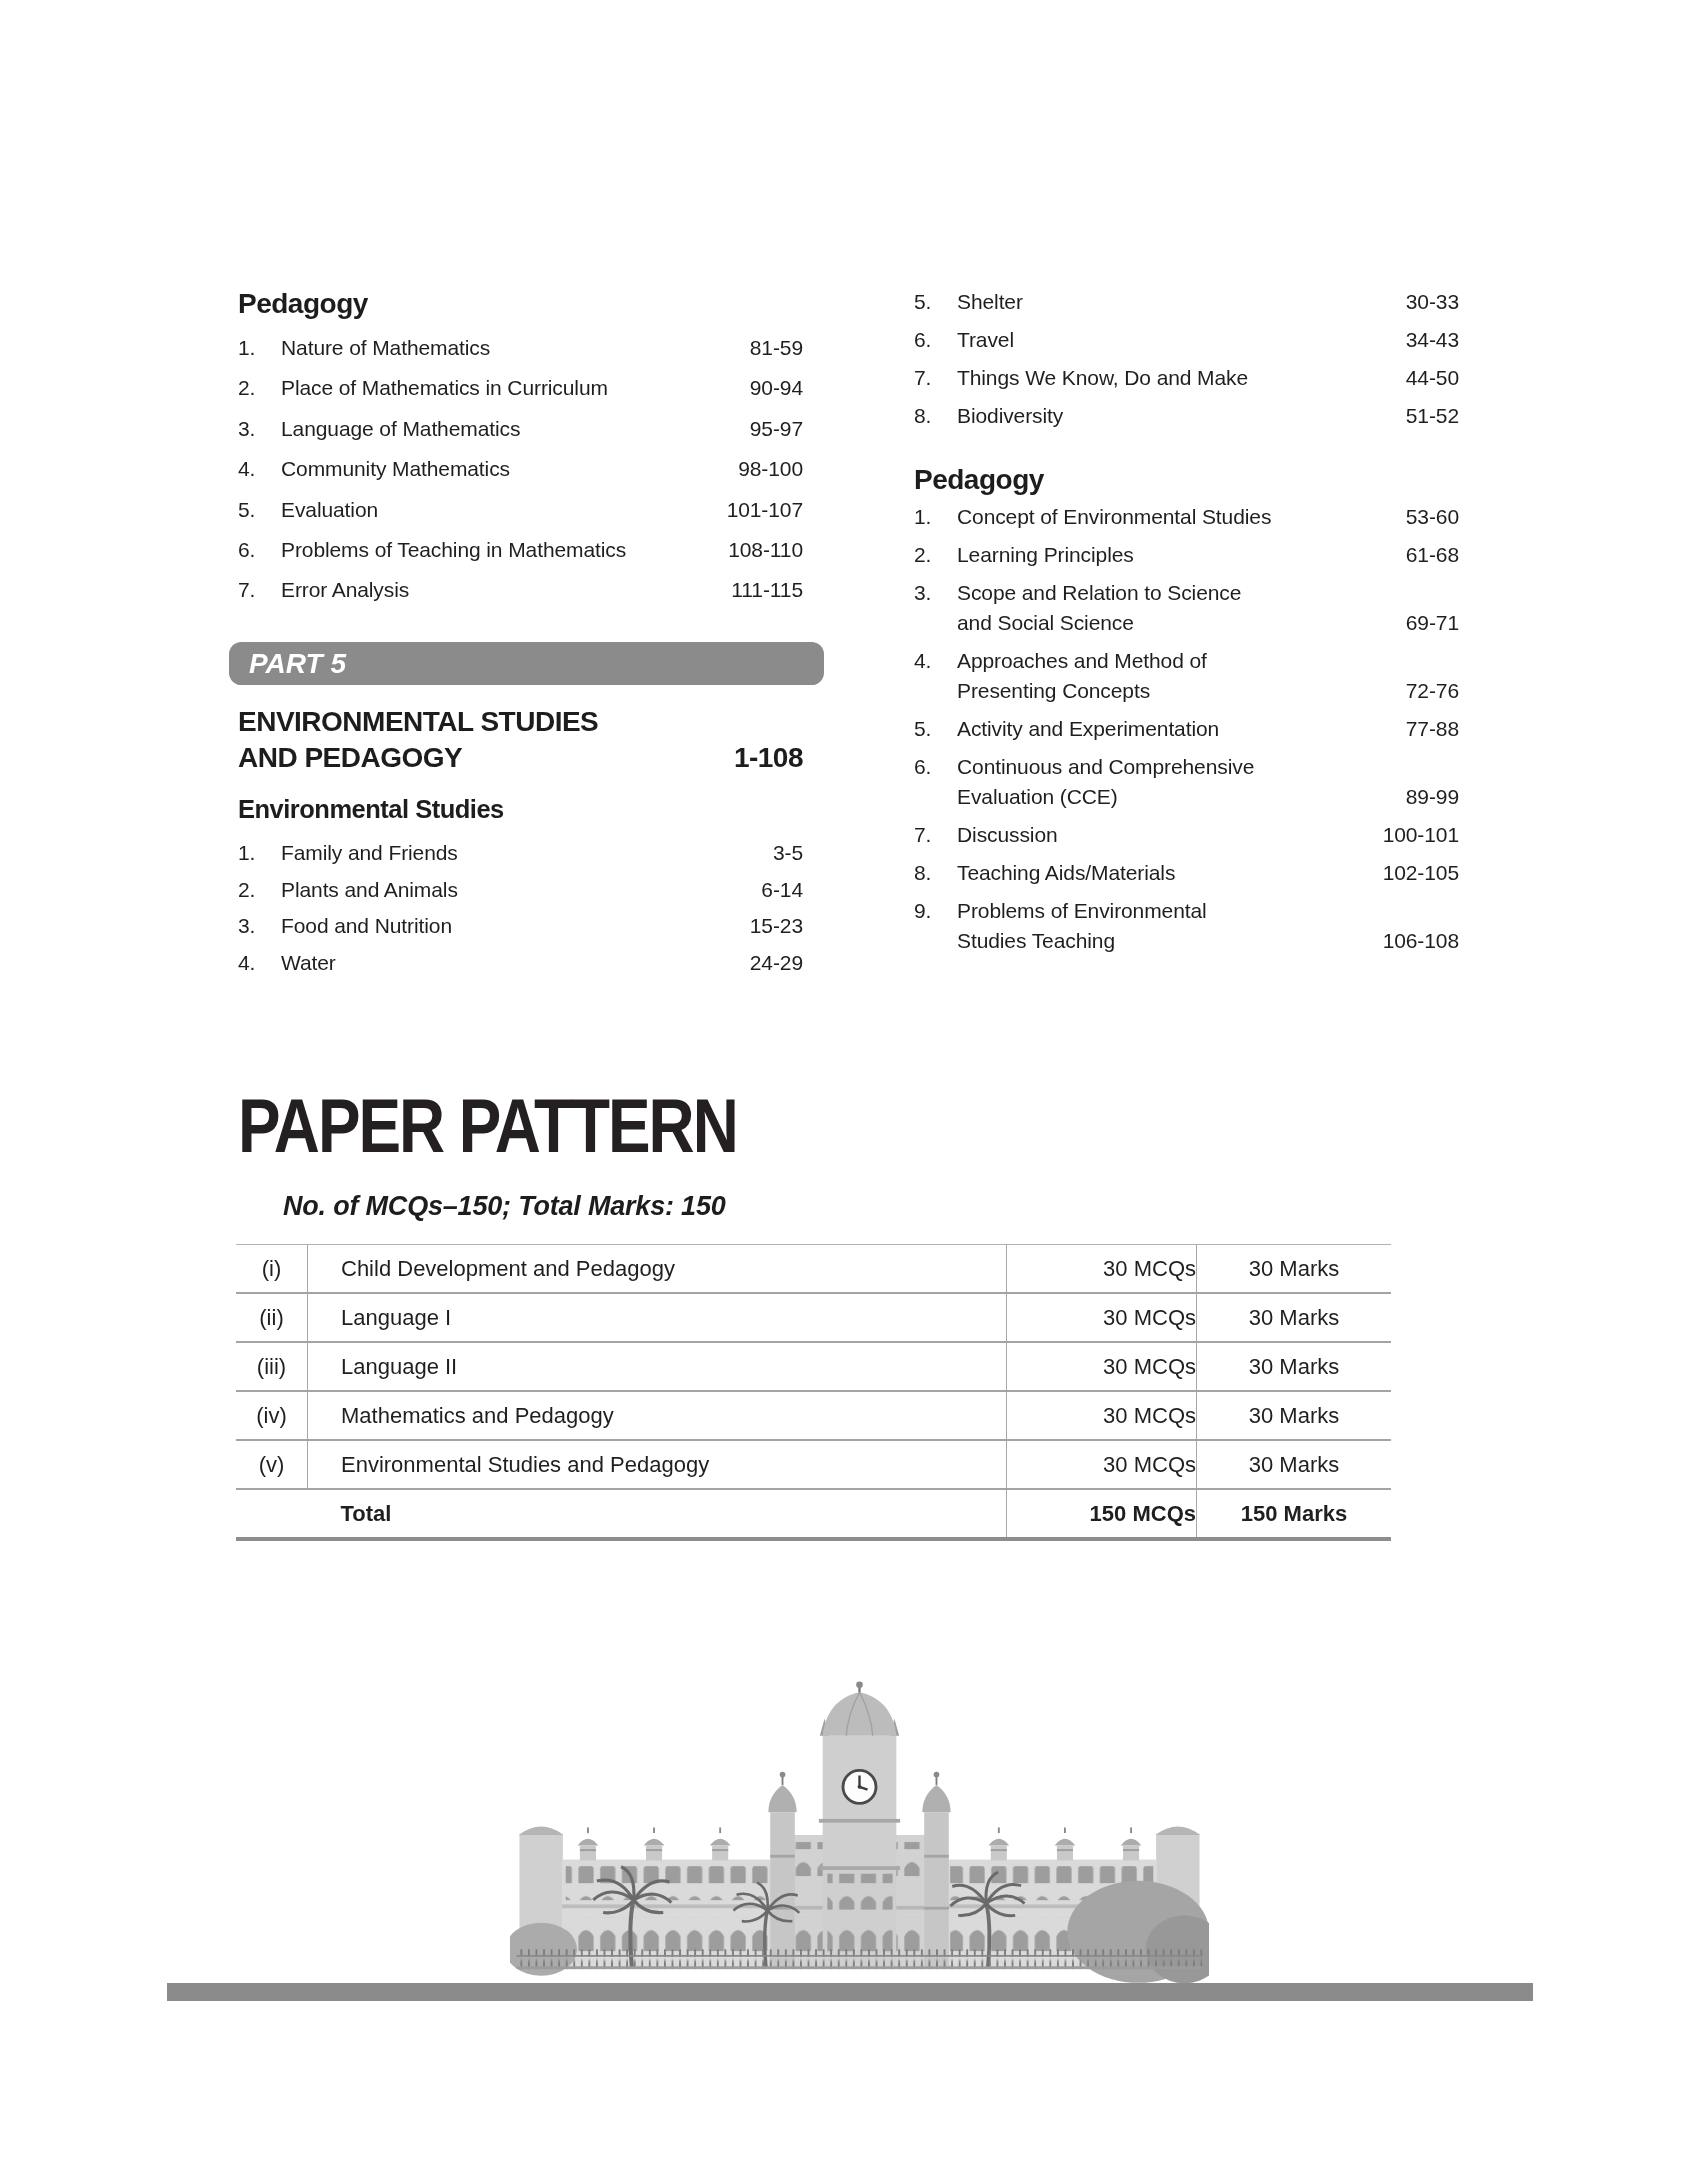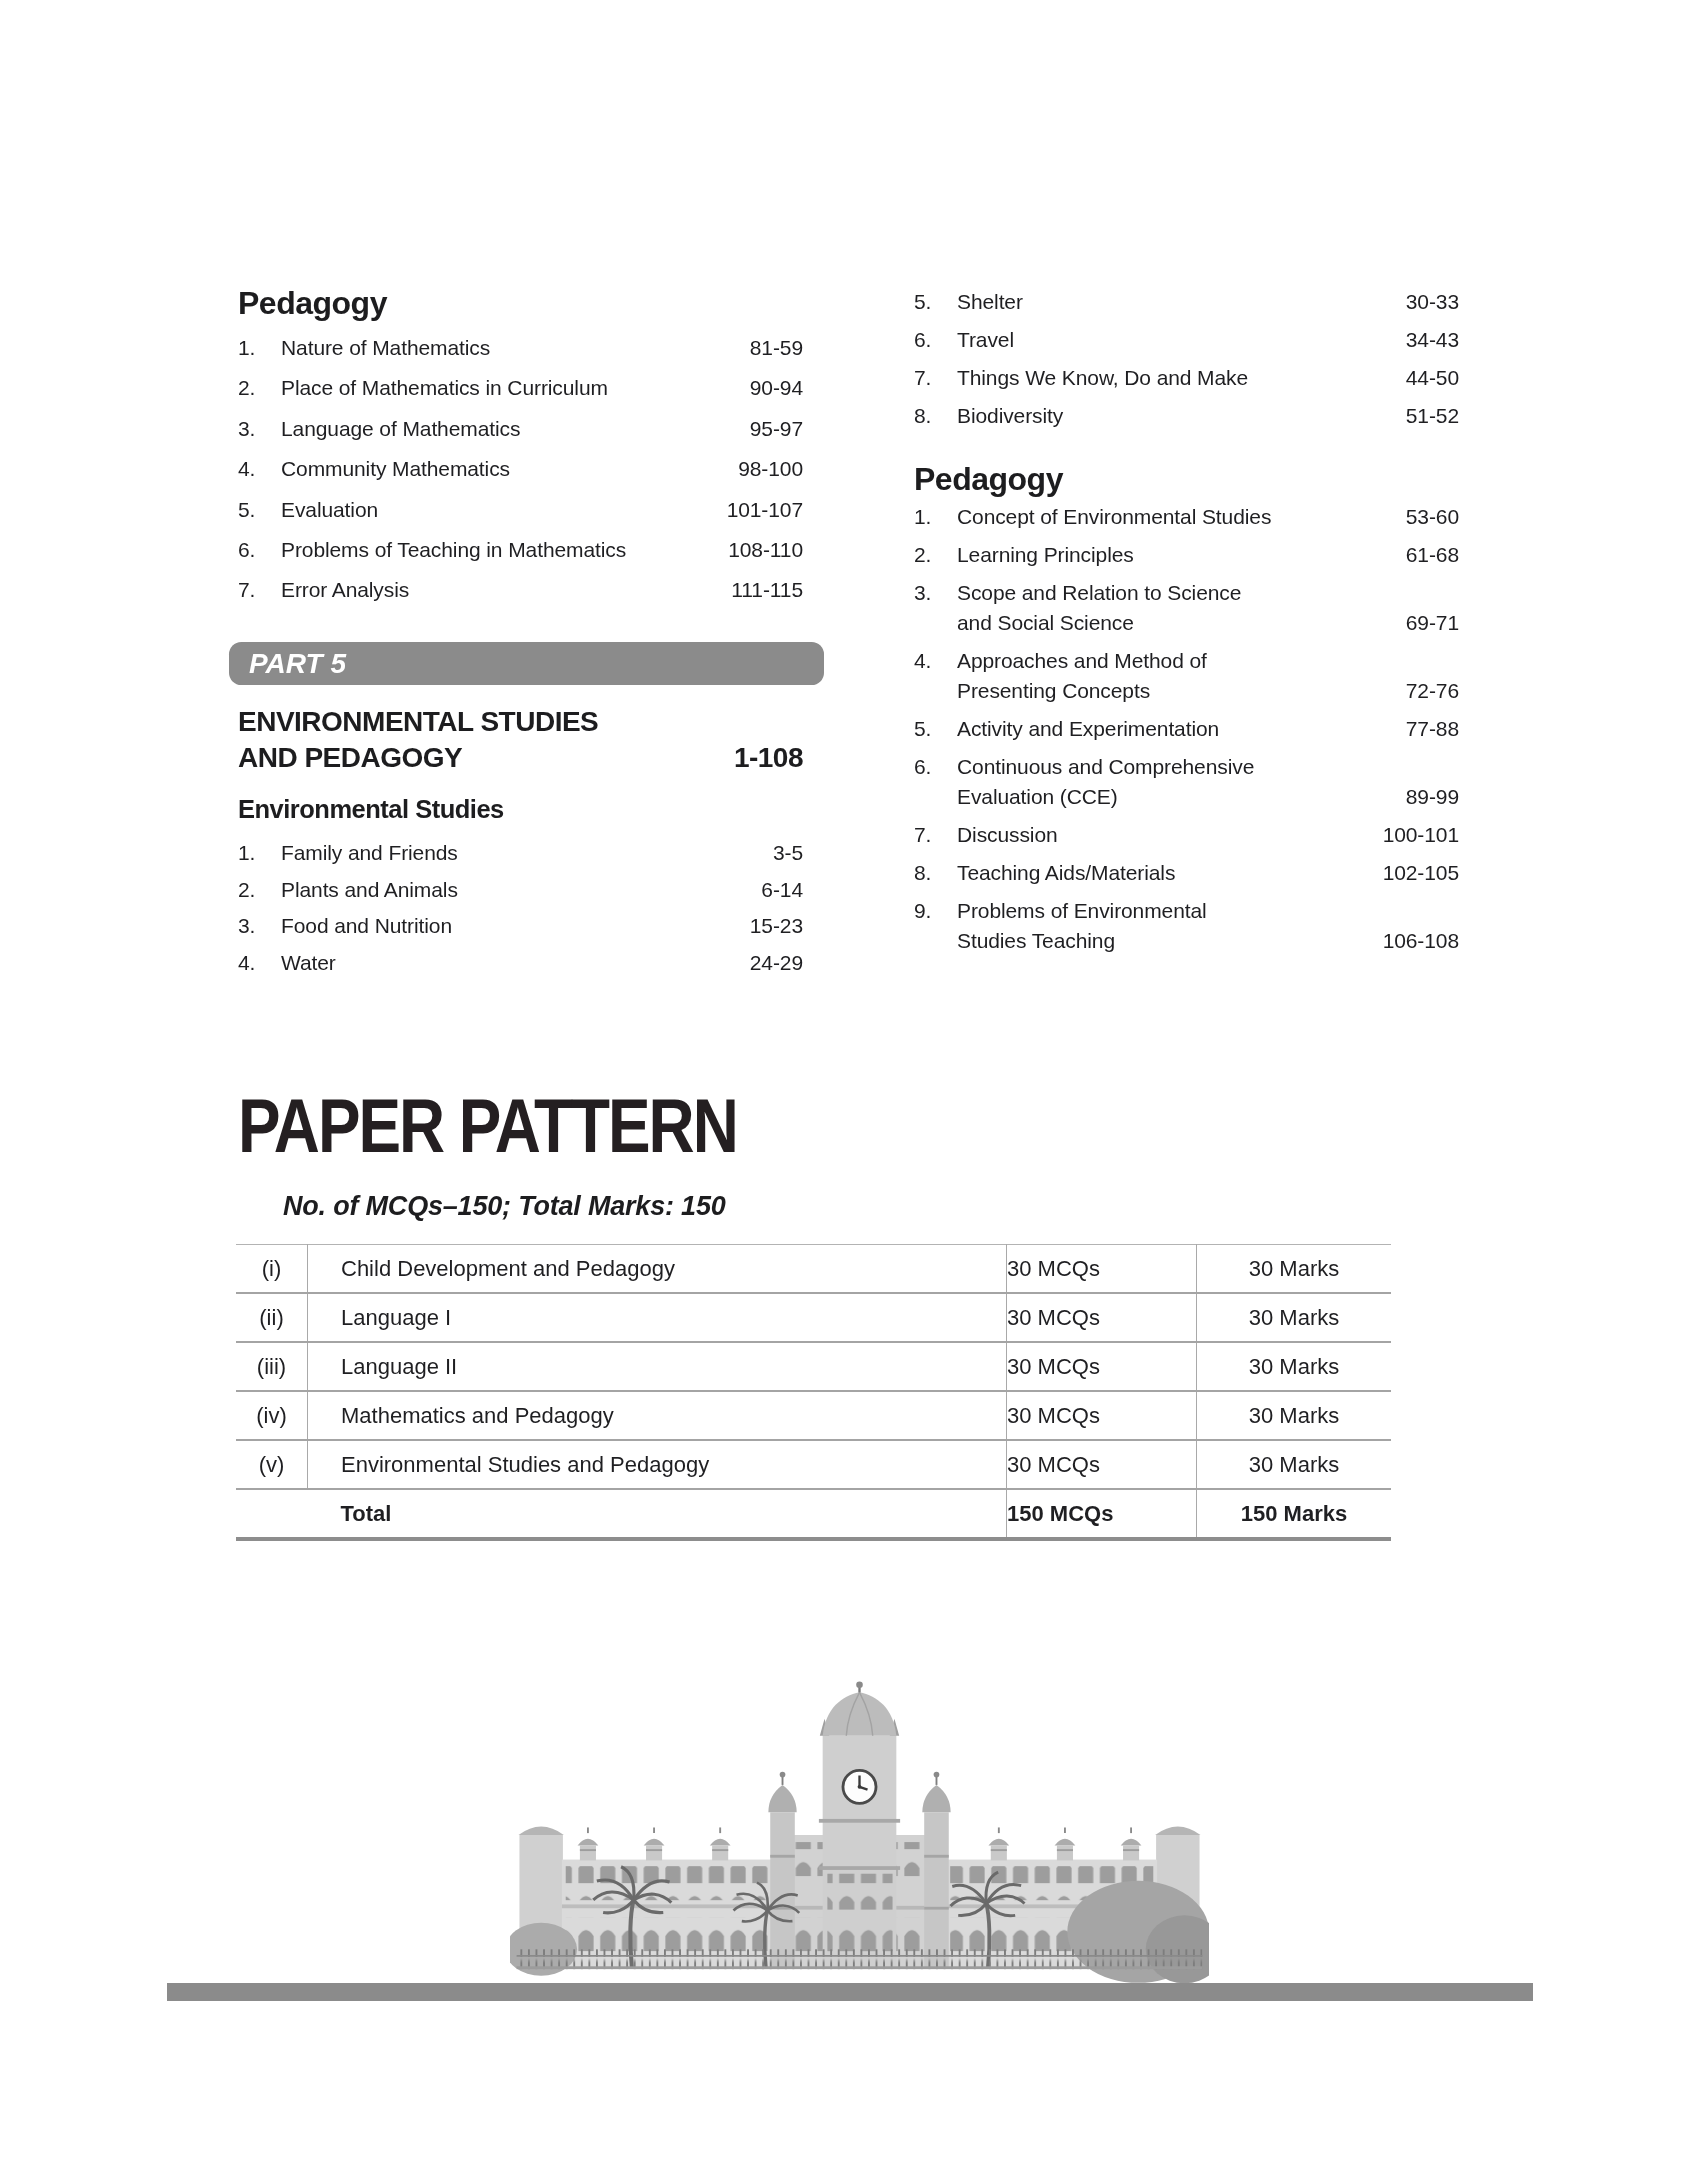--- a/index.html
+++ b/index.html
@@ -10,21 +10,21 @@
     color:#231f20;
   }
   .page{position:relative;width:1700px;height:2172px;background:#fff;overflow:hidden;}
 
   
   .col{position:absolute;}
   .col-left{left:238px;width:565px;}
   .col-right{left:914px;width:545px;}
 
   .toc-heading{
-    font-size:32px;font-weight:bold;letter-spacing:-0.5px;line-height:31px;color:#1d1d1f;
+    font-size:28px;font-weight:bold;letter-spacing:-0.5px;line-height:31px;color:#1d1d1f;
   }
   .toc-heading.small{font-size:25.5px;}
 
   .ti{display:flex;font-size:21px;line-height:30px;letter-spacing:-0.1px;color:#1f1f22;}
   .ti .tnum{width:43px;flex:0 0 43px;}
   .ti .tlabel{white-space:nowrap;}
   .ti .tlabel .l1,.ti .tlabel .l2{display:block;}
   .ti .tpages{margin-left:auto;align-self:flex-end;padding-left:9.4px;}
   .gap22 .ti{margin-bottom:10.4px;}
   .gap17 .ti{margin-bottom:8px;}
@@ -60,21 +60,21 @@
   .pp-table{
     position:absolute;left:236px;top:1244px;width:1152px;
     border-collapse:collapse;table-layout:fixed;
     border-top:1.9px solid #b3b3b3;border-bottom:4.7px solid #8d8d8d;
     font-size:22px;color:#1f1f22;
   }
   .pp-table td{height:47px;padding:0;vertical-align:middle;}
   .pp-table tr + tr td{border-top:2.8px solid #a4a4a4;}
   .c1{width:71px;text-align:center;}
   .c2{width:699px;padding-left:33px !important;box-sizing:border-box;}
-  .c3{width:189px;text-align:left;border-left:1.9px solid #a9a9a9;border-right:1.9px solid #a9a9a9;}
+  .c3{width:189px;text-align:right;border-left:1.9px solid #a9a9a9;border-right:1.9px solid #a9a9a9;}
   .c4{width:194px;text-align:center;}
   tr.r-normal .c1{border-right:1.9px solid #a9a9a9;}
   tr.r-total .c2{font-weight:bold;}
   tr.r-total .c3,tr.r-total .c4{font-weight:bold;}
 
   
   .building{position:absolute;left:510px;top:1679px;width:699px;height:312px;}
   .bottom-bar{position:absolute;left:167px;top:1983px;width:1366px;height:18px;background:#8b8b8b;}
 </style>
 </head>

